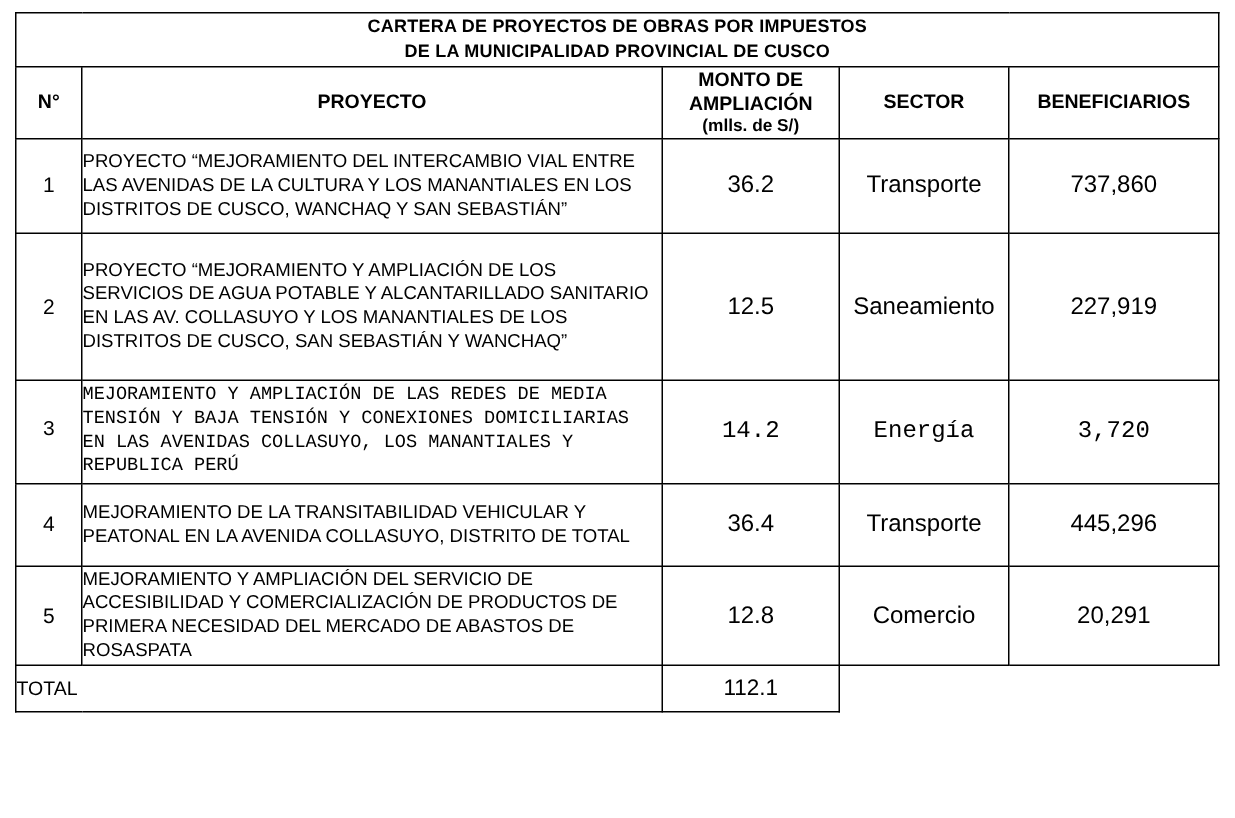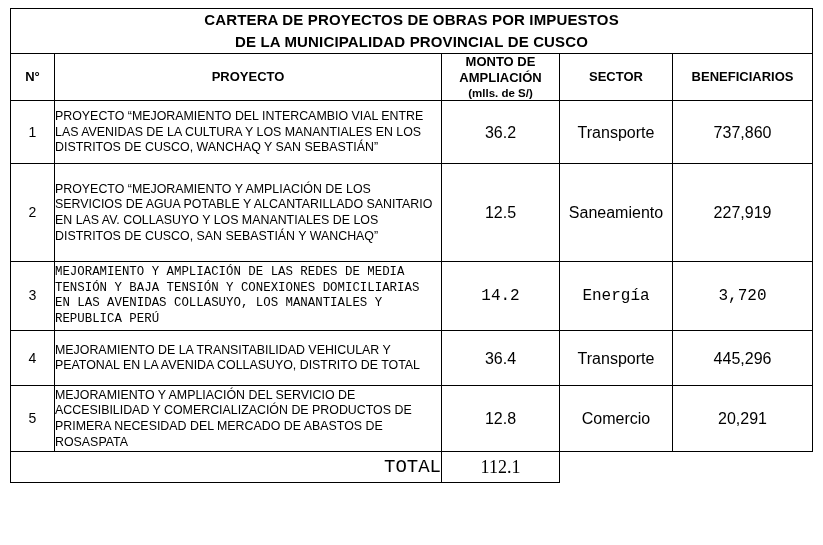--- a/index.html
+++ b/index.html
@@ -37,21 +37,21 @@
     border: 1px solid #000000;
     padding: 0;
     vertical-align: middle;
     background: #ffffff;
   }
 
   
   .title-cell {
     text-align: center;
     font-weight: bold;
-    font-size: 15px;
+    font-size: 12px;
     letter-spacing: 0.15px;
     line-height: 1.45;
     padding: 11px 6px 12px 6px;
   }
   .title-line { display: block; white-space: nowrap; }
 
   
   .hdr {
     text-align: center;
     font-weight: bold;
@@ -92,30 +92,28 @@
 
   .row-1 td { height: 62px; margin-top: 16px; }
   .row-2 td { height: 97px; }
   .row-3 td { height: 68px; font-family: Liberation Mono, monospace; }
   .row-4 td { height: 54px; }
   .row-5 td { height: 65px; }
 
   
   .total-row td { height: 30px; }
   .cell-total-label {
-    text-align: right;
-    font-size: 19px;
-    line-height: 1.2;
-    font-family: Liberation Mono, monospace;
+    text-align: left;
+    font-size: 13px;
+    line-height: 1.2;
   }
   .cell-total-value {
     text-align: center;
-    font-size: 18px;
-    line-height: 1.2;
-    font-family: Liberation Serif, serif;
+    font-size: 15px;
+    line-height: 1.2;
   }
   .cell-blank {
     border: none !important;
     background: #ffffff;
   }
 </style>
 </head>
 <body>
 
 <div id="page-root">

